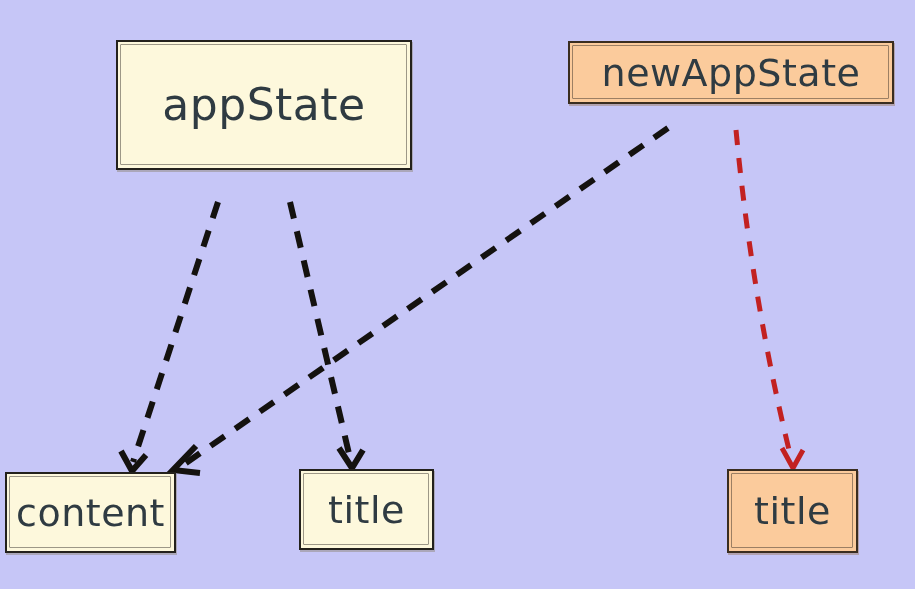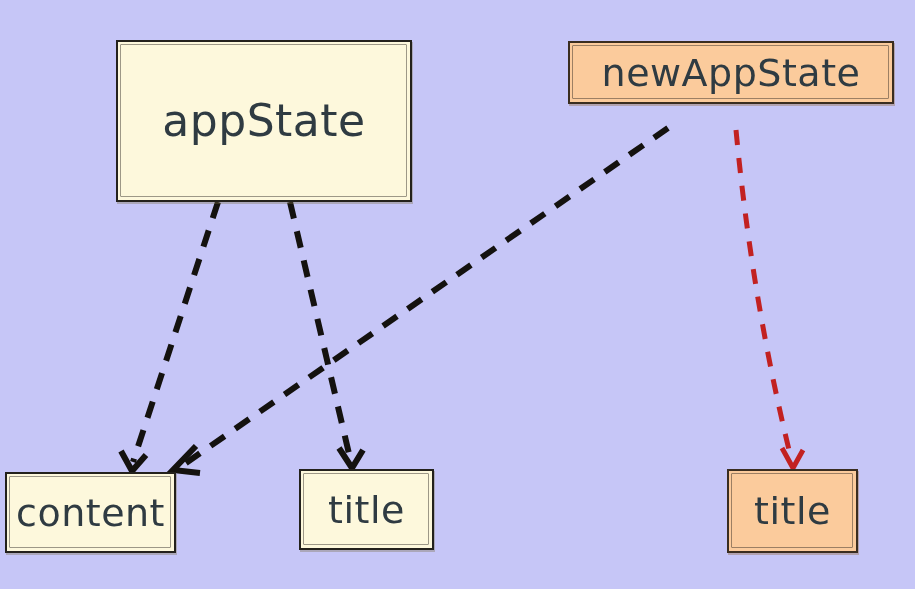--- a/index.html
+++ b/index.html
@@ -61,21 +61,21 @@
   }
   .node-orange {
     background: #fbcb9c;
     border: 2px solid #3a2d20;
     box-shadow: 1px 2px 0 rgba(140, 95, 40, 0.35);
   }
   .node-appstate {
     left: 116px;
     top: 40px;
     width: 296px;
-    height: 162px;
+    height: 130px;
     font-size: 44px;
   }
   .node-newappstate {
     left: 568px;
     top: 41px;
     width: 326px;
     height: 63px;
     font-size: 38px;
   }
   .node-content {

